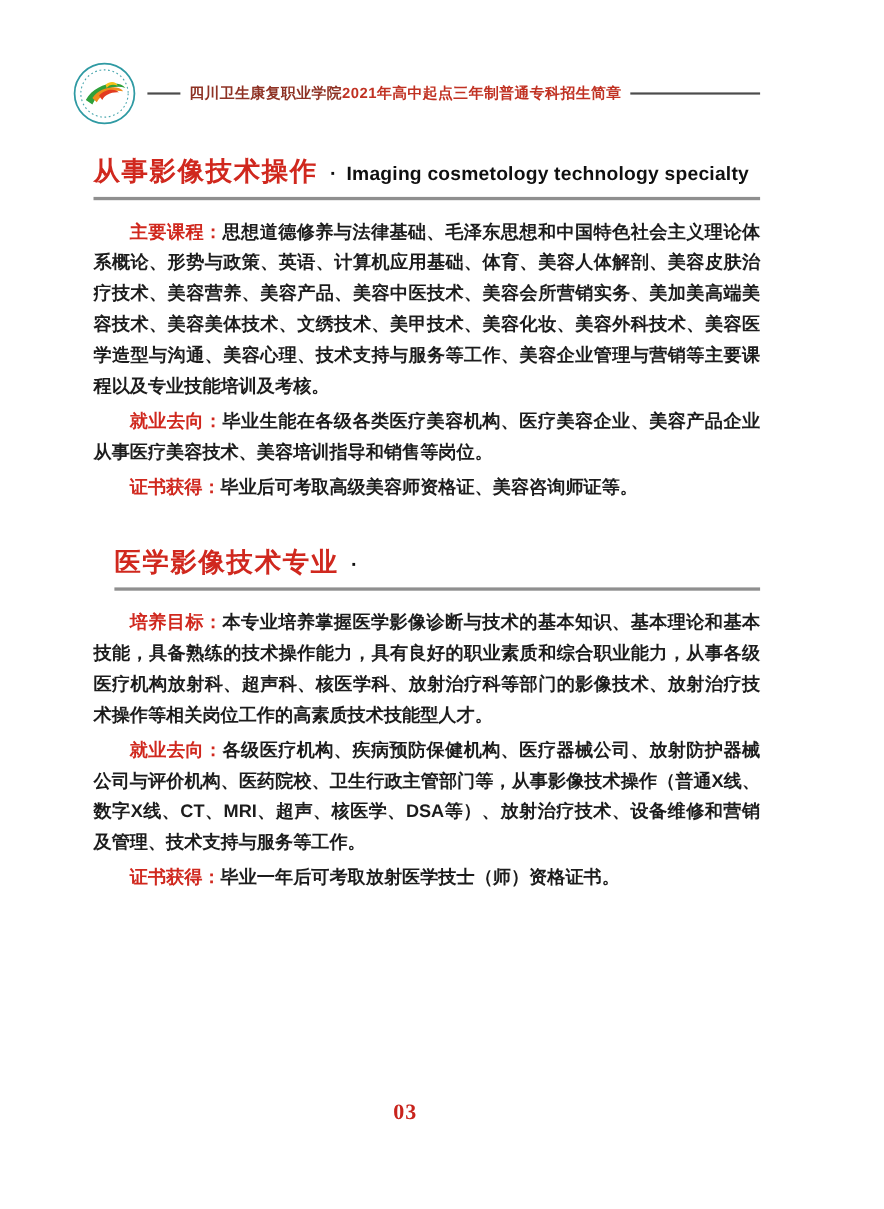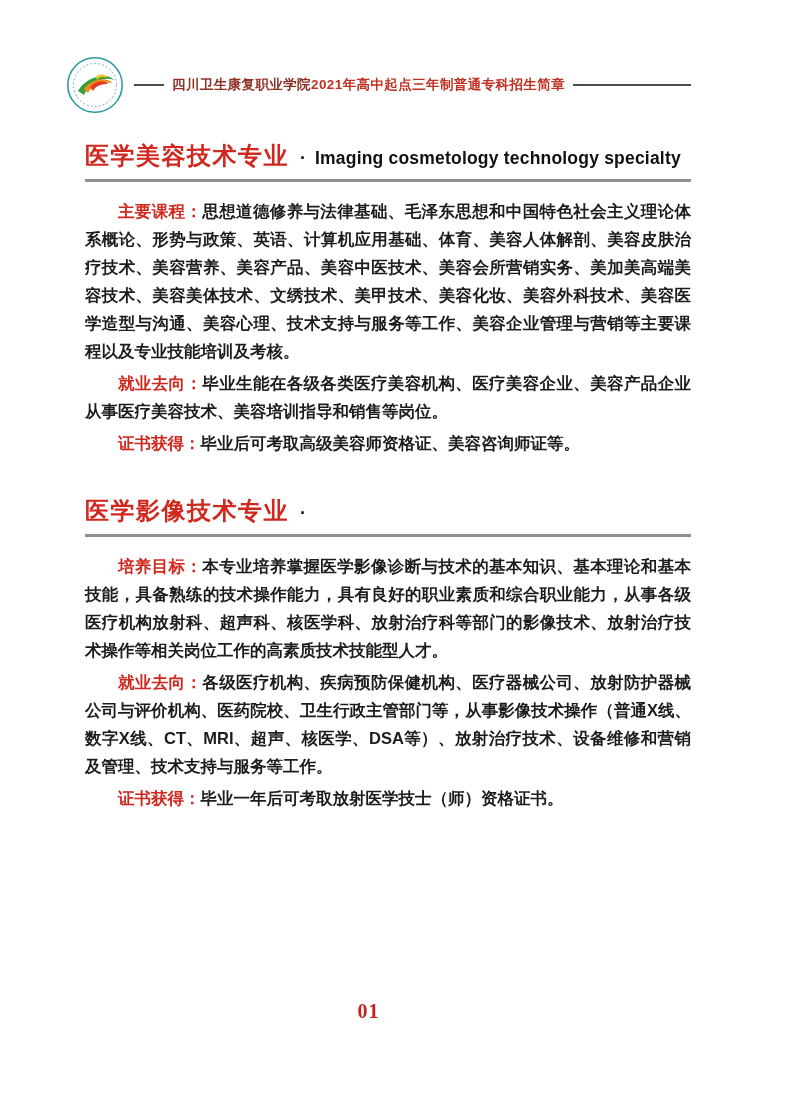--- a/index.html
+++ b/index.html
@@ -14,21 +14,21 @@
   .rule { height:2px; background:#4c4c4c; align-self:center; }
   .rule-left { width:30px; }
   .rule-right { flex:1 1 auto; }
   .header-title { font-size:13.5px; font-weight:bold; white-space:nowrap; letter-spacing:0.4px; padding:0 8px; }
   .title-college { color:var(--header_college_color,#8e3224); }
   .title-rest   { color:var(--header_rest_color,#c03122); }
 
   
   .content { padding:0 46px 0 85px; }
   .section-heading { margin-top:26px; padding-bottom:7px; border-bottom:3px solid var(--divider_gray,#8f8f8f); display:flex; align-items:baseline; }
-  .section-heading.mt-lg { margin-top:38px; }
+  .section-heading.mt-lg { margin-top:38px;margin-left:19px; }
   .heading-cn { color:var(--accent_red,#d0281e); font-size:24px; font-weight:bold; letter-spacing:1.5px; }
   .heading-dot { font-size:18px; font-weight:bold; color:#101010; margin:0 9px 0 11px; }
   .heading-en { font-size:17.5px; font-weight:bold; color:#101010; letter-spacing:0.2px; }
 
   .section-body { margin-top:15px; }
   .para { font-size:16.5px; line-height:28px; text-align:justify; text-indent:33px; font-weight:600; color:#1c1c1c; margin-bottom:4px; }
   .lead { color:var(--accent_red,#d0281e); font-weight:bold; }
 
   
   .page-footer { position:absolute; top:1000px; left:0; width:100%; text-align:center; }
@@ -52,21 +52,21 @@
     </span>
     <span class="rule rule-left"></span>
     <span class="header-title"><span class="title-college">四川卫生康复职业学院</span><span class="title-rest">2021年高中起点三年制普通专科招生简章</span></span>
     <span class="rule rule-right"></span>
   </header>
 
   <main class="content">
 
     <section>
       <h2 class="section-heading">
-        <span class="heading-cn">医学美容技术专业</span>
+        <span class="heading-cn">从事影像技术操作</span>
         <span class="heading-dot">·</span>
         <span class="heading-en">Imaging cosmetology technology specialty</span>
       </h2>
       <div class="section-body">
         <p class="para"><span class="lead">主要课程：</span><span>思想道德修养与法律基础、毛泽东思想和中国特色社会主义理论体系概论、形势与政策、英语、计算机应用基础、体育、美容人体解剖、美容皮肤治疗技术、美容营养、美容产品、美容中医技术、美容会所营销实务、美加美高端美容技术、美容美体技术、文绣技术、美甲技术、美容化妆、美容外科技术、美容医学造型与沟通、美容心理、技术支持与服务等工作、美容企业管理与营销等主要课程以及专业技能培训及考核。</span></p>
         <p class="para"><span class="lead">就业去向：</span><span>毕业生能在各级各类医疗美容机构、医疗美容企业、美容产品企业从事医疗美容技术、美容培训指导和销售等岗位。</span></p>
         <p class="para"><span class="lead">证书获得：</span><span>毕业后可考取高级美容师资格证、美容咨询师证等。</span></p>
       </div>
     </section>
 
@@ -78,16 +78,16 @@
       <div class="section-body">
         <p class="para"><span class="lead">培养目标：</span><span>本专业培养掌握医学影像诊断与技术的基本知识、基本理论和基本技能，具备熟练的技术操作能力，具有良好的职业素质和综合职业能力，从事各级医疗机构放射科、超声科、核医学科、放射治疗科等部门的影像技术、放射治疗技术操作等相关岗位工作的高素质技术技能型人才。</span></p>
         <p class="para"><span class="lead">就业去向：</span><span>各级医疗机构、疾病预防保健机构、医疗器械公司、放射防护器械公司与评价机构、医药院校、卫生行政主管部门等，从事影像技术操作（普通X线、数字X线、CT、MRI、超声、核医学、DSA等）、放射治疗技术、设备维修和营销及管理、技术支持与服务等工作。</span></p>
         <p class="para"><span class="lead">证书获得：</span><span>毕业一年后可考取放射医学技士（师）资格证书。</span></p>
       </div>
     </section>
 
   </main>
 
   <footer class="page-footer">
-    <span class="page-number">01</span>
+    <span class="page-number">03</span>
   </footer>
 
 </div>
 
 </body></html>

